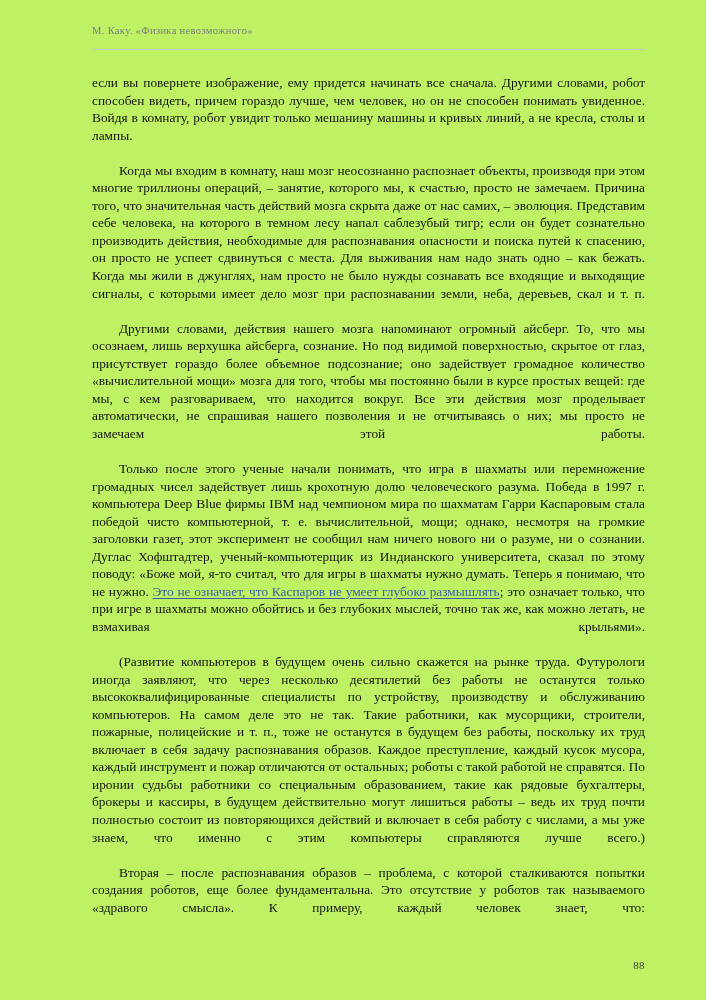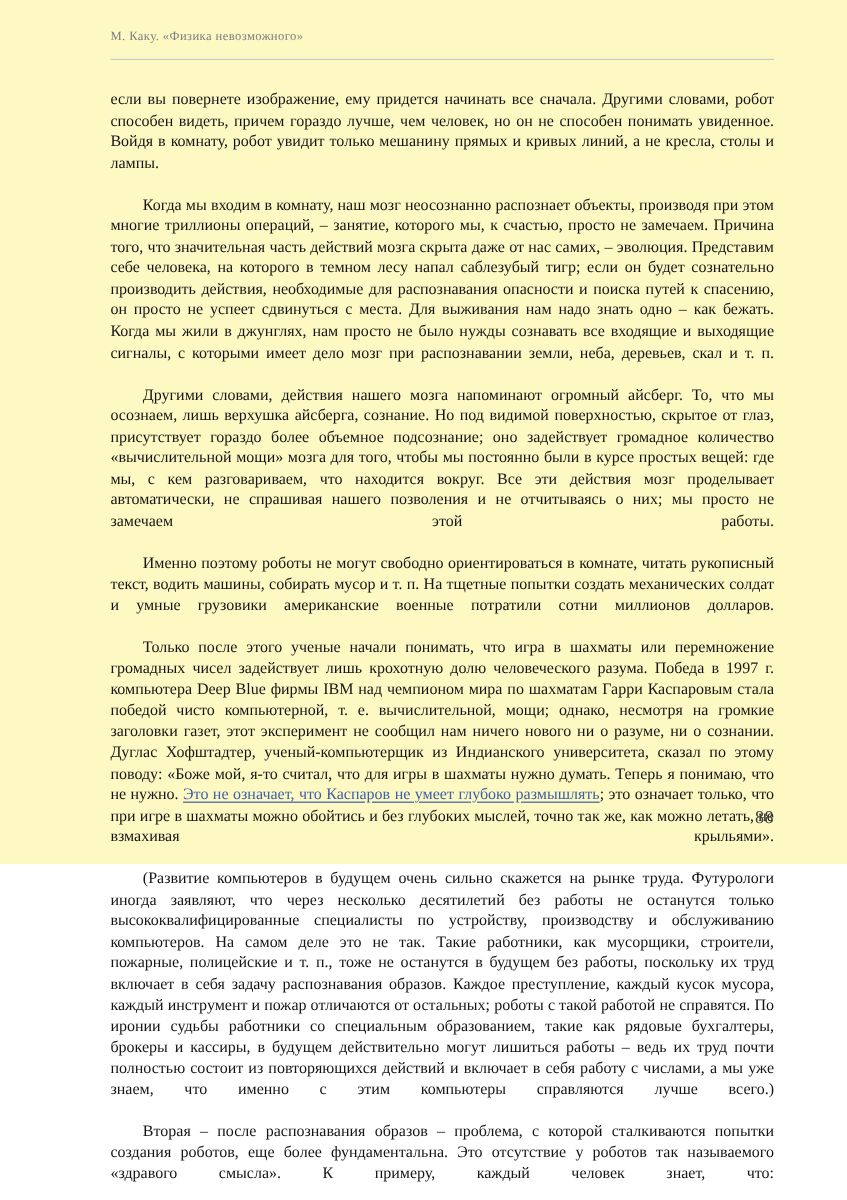--- a/index.html
+++ b/index.html
@@ -11,23 +11,23 @@
     width: 706px;
     height: 1000px;
     overflow: hidden;
     font-family: "Liberation Serif", "DejaVu Serif", serif;
     color: #141414;
   }
 
   .page {
     position: relative;
     width: 706px;
-    height: 720px;
+    height: 1000px;
     box-sizing: border-box;
-    background: #fef9c3;
+    background: #bef264;
   }
 
   
   .header-zone {
     position: absolute;
     left: 0;
     top: 0;
     width: 706px;
     height: 62px;
   }
@@ -81,44 +81,43 @@
     color: #3a5fa8;
     text-decoration-color: #3a5fa8;
     text-underline-offset: 1.5px;
   }
 
   
   .folio {
     position: absolute;
     right: 61px;
     bottom: 29px;
-    font-size: 15px;
+    font-size: 11px;
     color: #3b3b42;
     letter-spacing: 0.4px;
   }
 </style>
 </head>
 <body>
 
 <div class="page">
 
   <div class="header-zone">
     <div class="running-head">М. Каку. «Физика невозможного»</div>
     <div class="header-rule"></div>
   </div>
 
   <div class="textblock">
 
-    <p class="para noindent">если вы повернете изображение, ему придется начинать все сначала. Другими словами, робот способен видеть, причем гораздо лучше, чем человек, но он не способен понимать увиденное. Войдя в комнату, робот увидит только мешанину прямых и кривых линий, а не кресла, столы и лампы.</p>
+    <p class="para noindent">если вы повернете изображение, ему придется начинать все сначала. Другими словами, робот способен видеть, причем гораздо лучше, чем человек, но он не способен понимать увиденное. Войдя в комнату, робот увидит только мешанину машины и кривых линий, а не кресла, столы и лампы.</p>
 
     <p class="para">Когда мы входим в комнату, наш мозг неосознанно распознает объекты, производя при этом многие триллионы операций, – занятие, которого мы, к счастью, просто не замечаем. Причина того, что значительная часть действий мозга скрыта даже от нас самих, – эволюция. Представим себе человека, на которого в темном лесу напал саблезубый тигр; если он будет сознательно производить действия, необходимые для распознавания опасности и поиска путей к спасению, он просто не успеет сдвинуться с места. Для выживания нам надо знать одно – как бежать. Когда мы жили в джунглях, нам просто не было нужды сознавать все входящие и выходящие сигналы, с которыми имеет дело мозг при распознавании земли, неба, деревьев, скал и т. п.</p>
 
     <p class="para">Другими словами, действия нашего мозга напоминают огромный айсберг. То, что мы осознаем, лишь верхушка айсберга, сознание. Но под видимой поверхностью, скрытое от глаз, присутствует гораздо более объемное подсознание; оно задействует громадное количество «вычислительной мощи» мозга для того, чтобы мы постоянно были в курсе простых вещей: где мы, с кем разговариваем, что находится вокруг. Все эти действия мозг проделывает автоматически, не спрашивая нашего позволения и не отчитываясь о них; мы просто не замечаем этой работы.</p>
 
-    <p class="para">Именно поэтому роботы не могут свободно ориентироваться в комнате, читать рукописный текст, водить машины, собирать мусор и т. п. На тщетные попытки создать механических солдат и умные грузовики американские военные потратили сотни миллионов долларов.</p>
 
     <p class="para"><span>Только после этого ученые начали понимать, что игра в шахматы или перемножение громадных чисел задействует лишь крохотную долю человеческого разума. Победа в 1997 г. компьютера Deep Blue фирмы IBM над чемпионом мира по шахматам Гарри Каспаровым стала победой чисто компьютерной, т. е. вычислительной, мощи; однако, несмотря на громкие заголовки газет, этот эксперимент не сообщил нам ничего нового ни о разуме, ни о сознании. Дуглас Хофштадтер, ученый-компьютерщик из Индианского университета, сказал по этому поводу: «Боже мой, я-то считал, что для игры в шахматы нужно думать. Теперь я понимаю, что не нужно. </span><a class="inline-link" href="#" style="color: rgb(58, 95, 168); text-decoration-color: rgb(58, 95, 168);">Это не означает, что Каспаров не умеет глубоко размышлять</a><span>; это означает только, что при игре в шахматы можно обойтись и без глубоких мыслей, точно так же, как можно летать, не взмахивая крыльями».</span></p>
 
     <p class="para">(Развитие компьютеров в будущем очень сильно скажется на рынке труда. Футурологи иногда заявляют, что через несколько десятилетий без работы не останутся только высококвалифицированные специалисты по устройству, производству и обслуживанию компьютеров. На самом деле это не так. Такие работники, как мусорщики, строители, пожарные, полицейские и т. п., тоже не останутся в будущем без работы, поскольку их труд включает в себя задачу распознавания образов. Каждое преступление, каждый кусок мусора, каждый инструмент и пожар отличаются от остальных; роботы с такой работой не справятся. По иронии судьбы работники со специальным образованием, такие как рядовые бухгалтеры, брокеры и кассиры, в будущем действительно могут лишиться работы – ведь их труд почти полностью состоит из повторяющихся действий и включает в себя работу с числами, а мы уже знаем, что именно с этим компьютеры справляются лучше всего.)</p>
 
     <p class="para">Вторая – после распознавания образов – проблема, с которой сталкиваются попытки создания роботов, еще более фундаментальна. Это отсутствие у роботов так называемого «здравого смысла». К примеру, каждый человек знает, что:</p>
 
   </div>
 
   <div class="folio">88</div>

